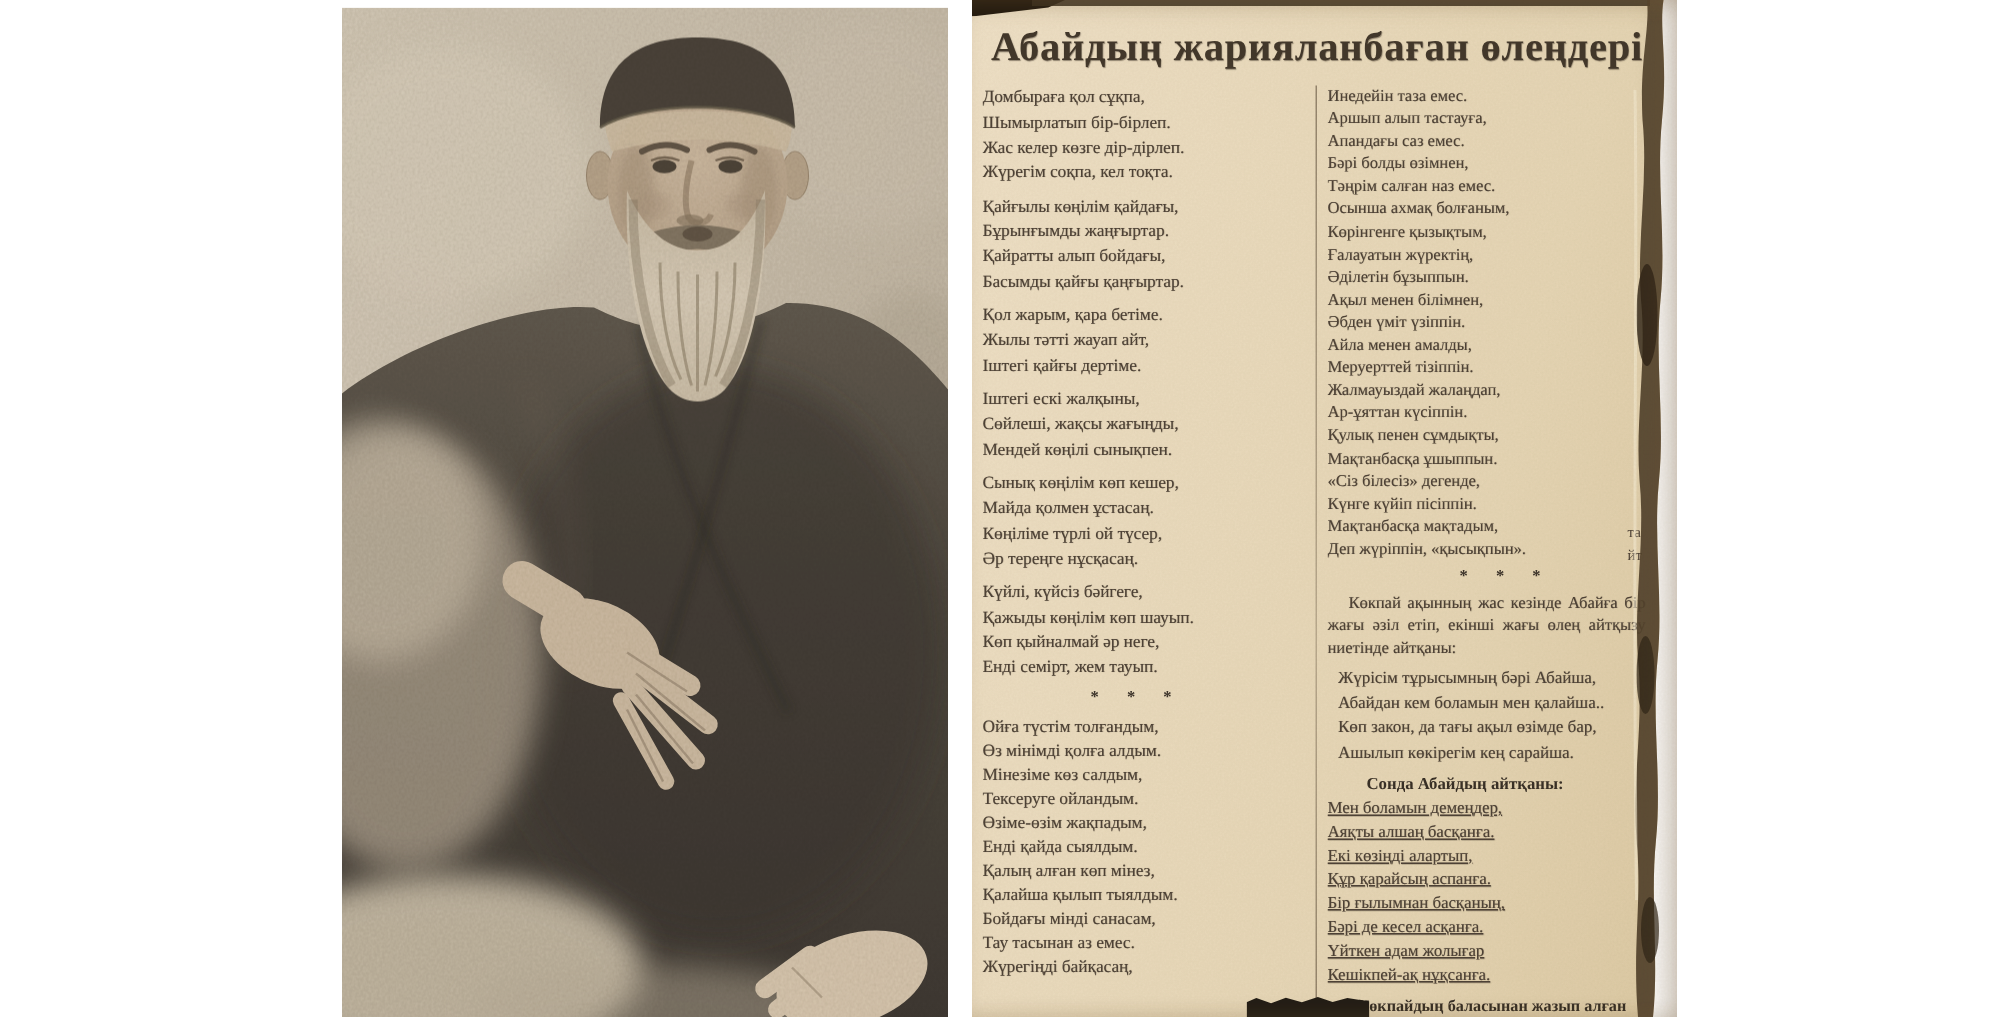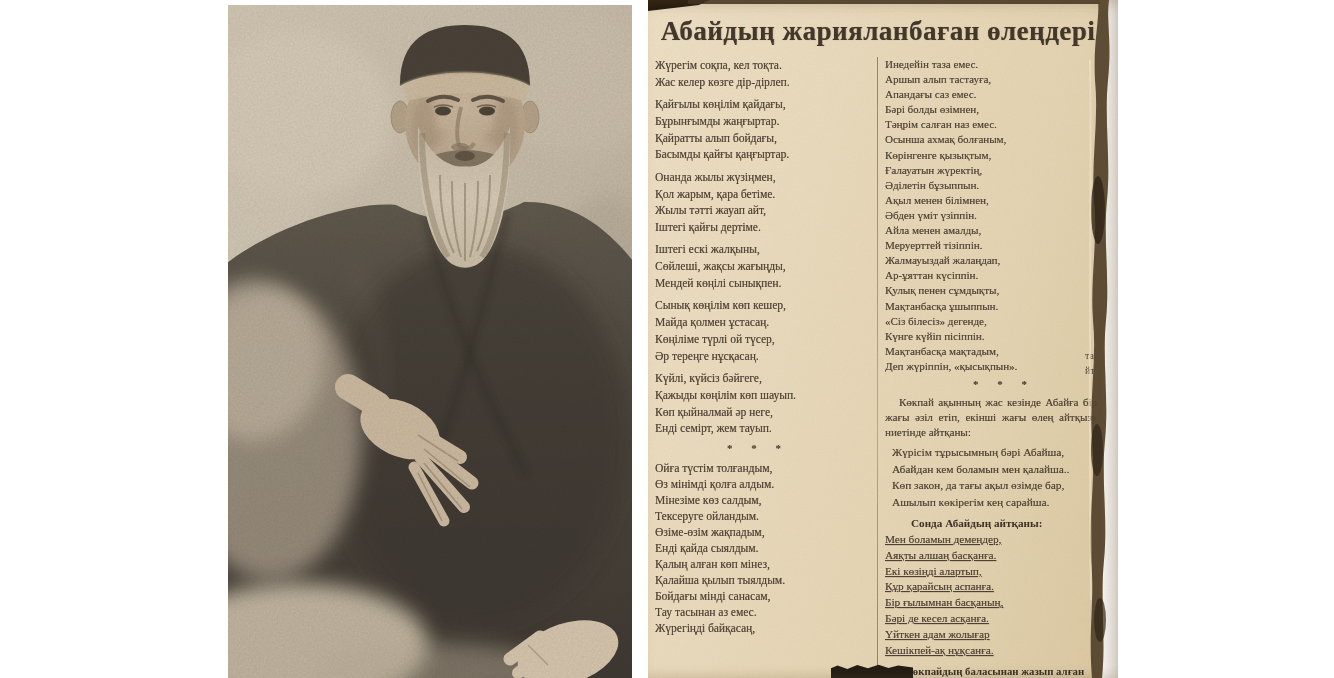--- a/index.html
+++ b/index.html
@@ -179,31 +179,32 @@
   </div>
 
   <div class="clip">
     <div class="top-wedge"></div>
     <div class="top-line"></div>
 
     <h1 class="title">Абайдың жарияланбаған өлеңдері</h1>
 
     <div class="col col-left">
       <div class="stanza">
+          <div class="line">Домбыраға қол сұқпа,</div>
+          <div class="line">Шымырлатып бір-бірлеп.</div>
+          <div class="line">Жас келер көзге дір-дірлеп.</div>
           <div class="line">Жүрегім соқпа, кел тоқта.</div>
-          <div class="line">Жас келер көзге дір-дірлеп.</div>
         </div>
       <div class="stanza">
           <div class="line">Қайғылы көңілім қайдағы,</div>
           <div class="line">Бұрынғымды жаңғыртар.</div>
           <div class="line">Қайратты алып бойдағы,</div>
           <div class="line">Басымды қайғы қаңғыртар.</div>
         </div>
       <div class="stanza">
-          <div class="line">Онанда жылы жүзіңмен,</div>
           <div class="line">Қол жарым, қара бетіме.</div>
           <div class="line">Жылы тәтті жауап айт,</div>
           <div class="line">Іштегі қайғы дертіме.</div>
         </div>
       <div class="stanza">
           <div class="line">Іштегі ескі жалқыны,</div>
           <div class="line">Сөйлеші, жақсы жағыңды,</div>
           <div class="line">Мендей көңілі сынықпен.</div>
         </div>
       <div class="stanza">

